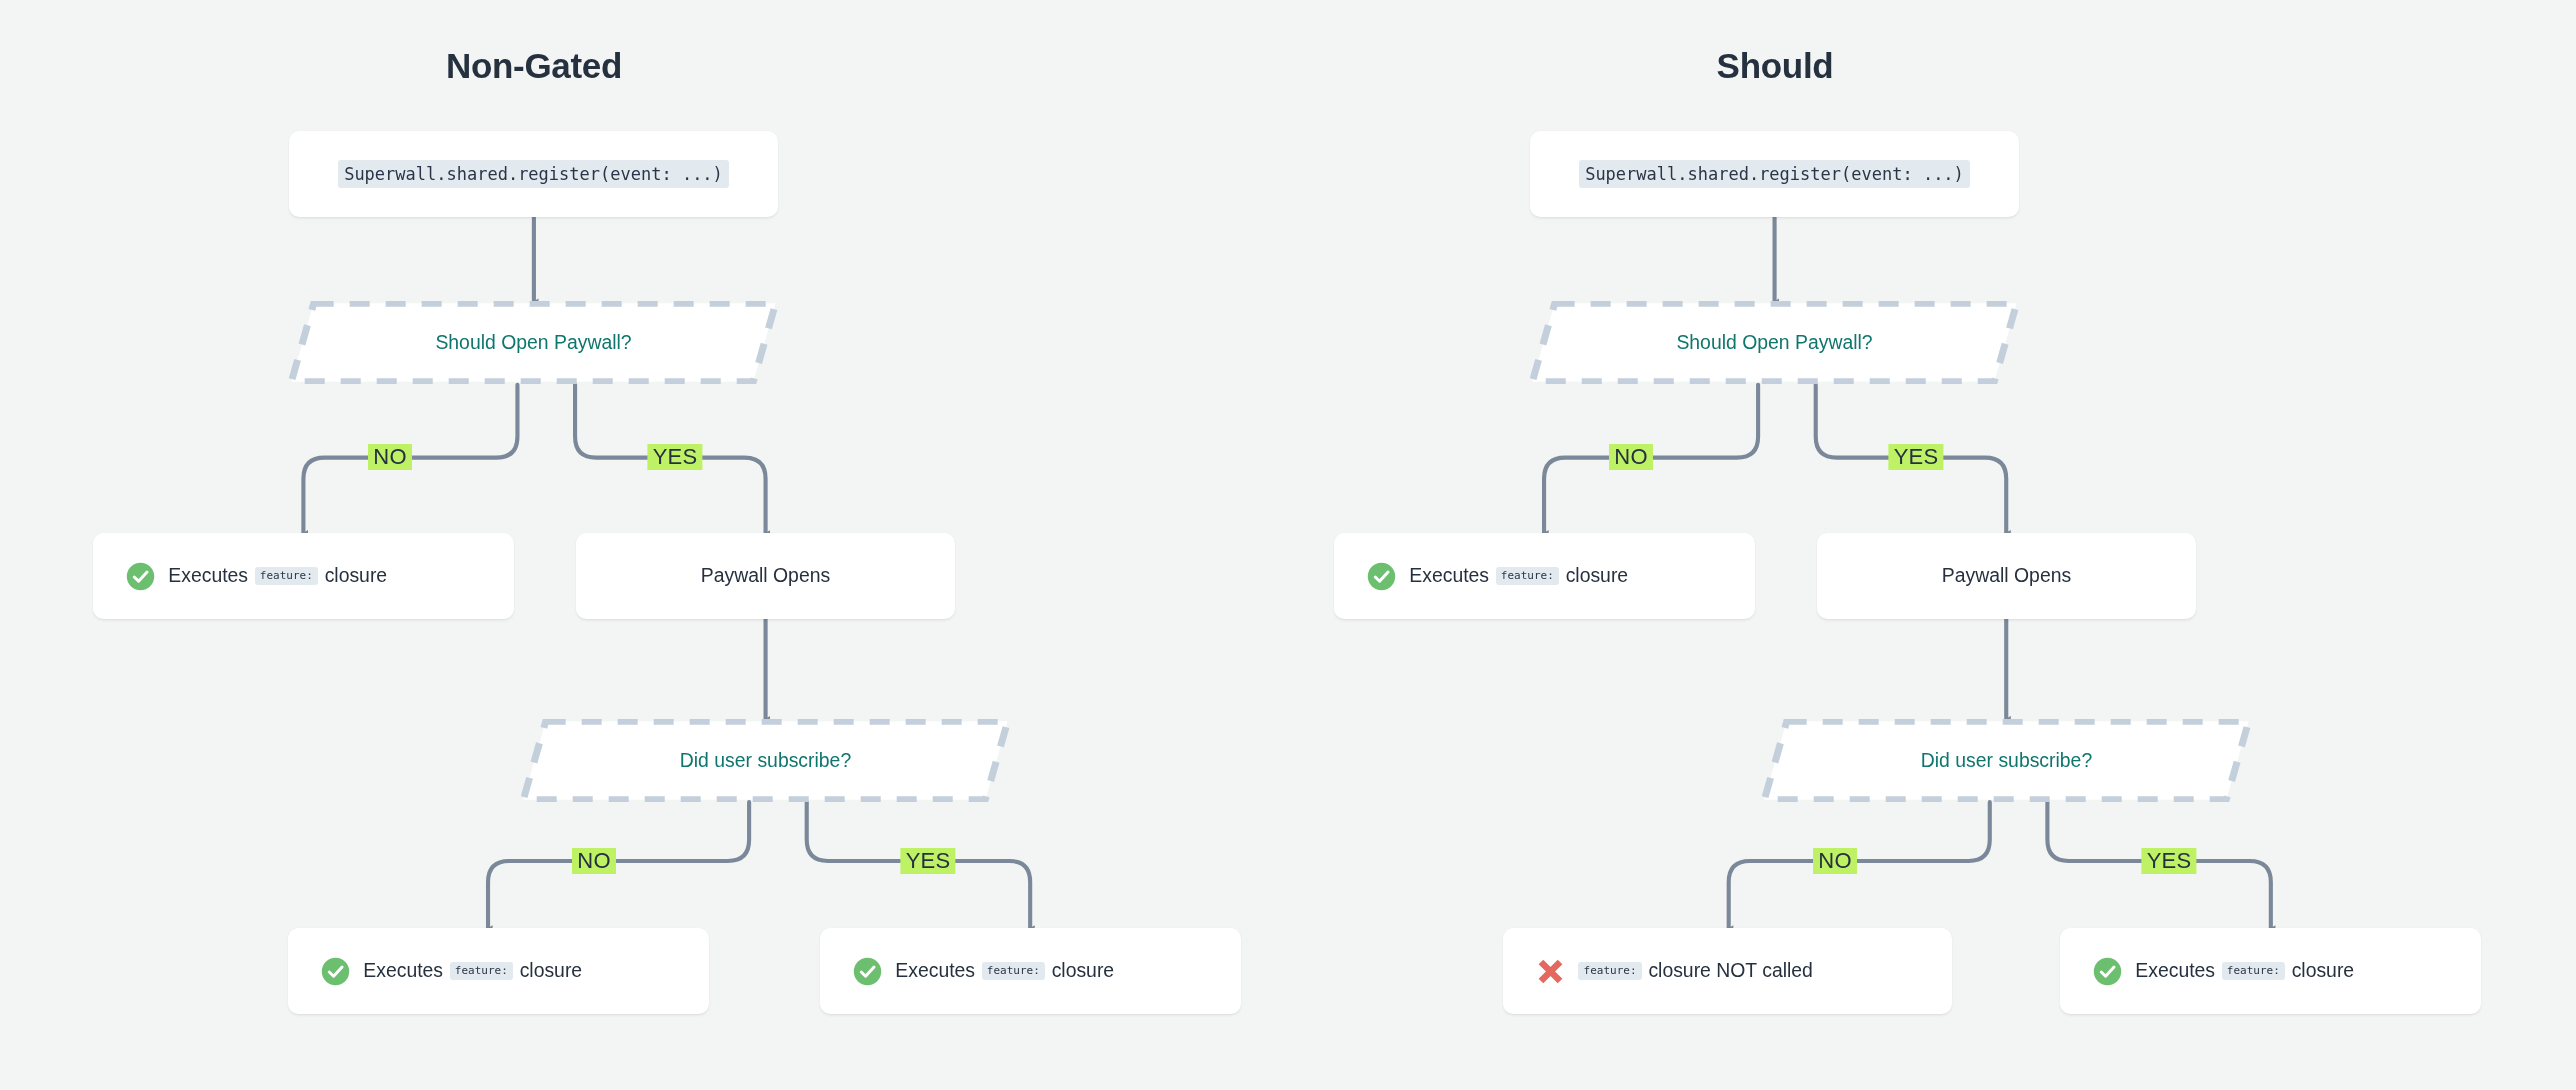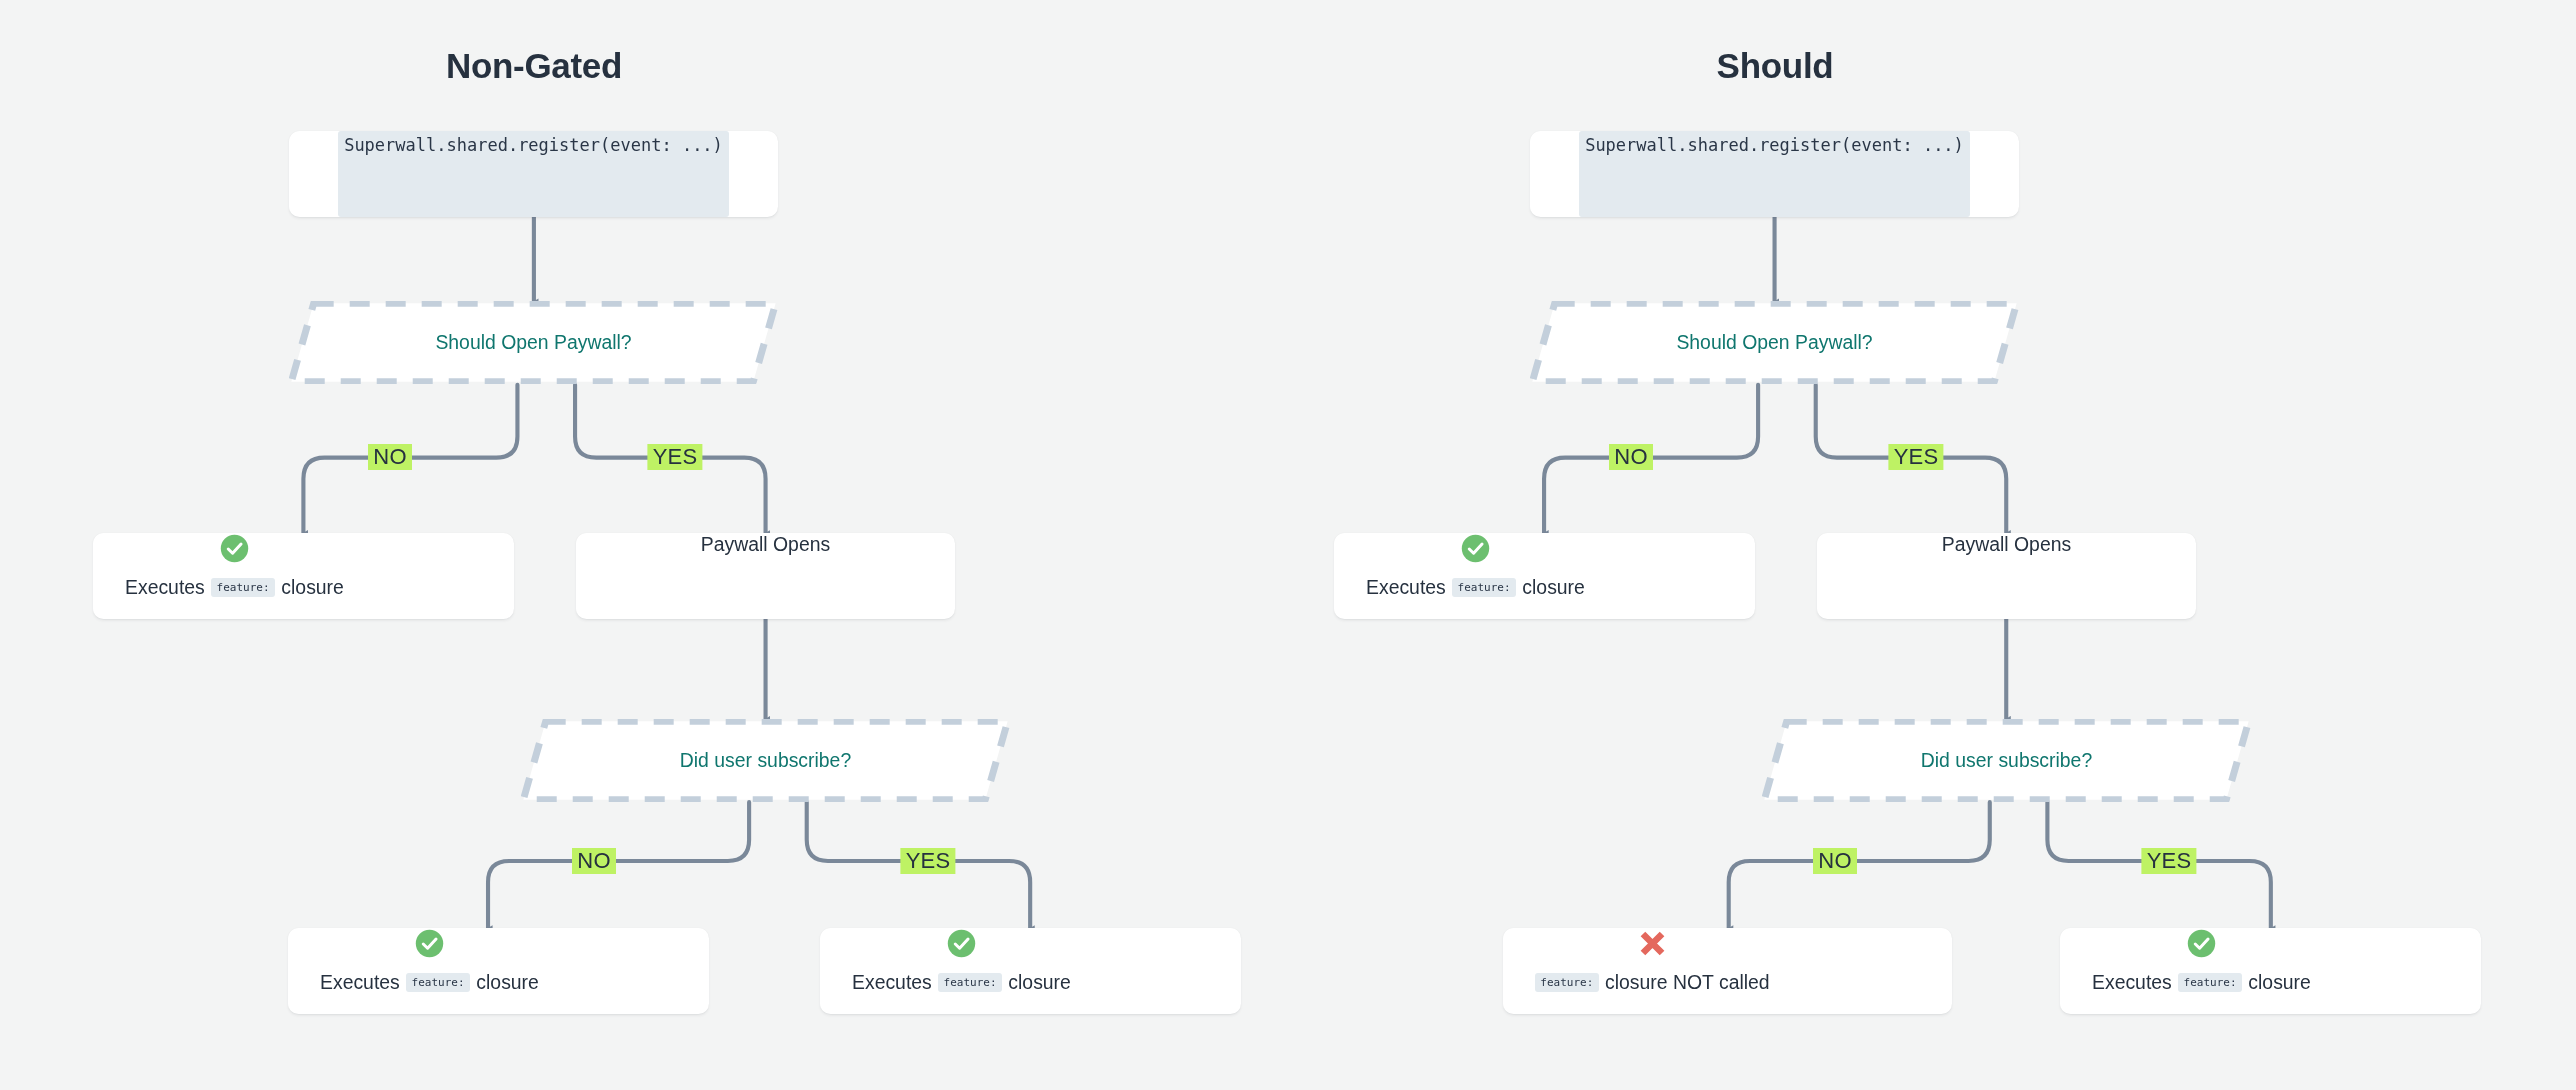--- a/index.html
+++ b/index.html
@@ -43,20 +43,21 @@
   }
 
   
   .node {
     position: absolute;
     box-sizing: border-box;
     background: #ffffff;
     border-radius: 10.6px;
     box-shadow: 0 1.2px 2.9px rgba(30,40,55,0.055), 0 0.6px 1.2px rgba(30,40,55,0.04);
     display: flex;
+    align-items: center;
     justify-content: center;
     font-size: 19.4px;
     color: #26313f;
     line-height: 1.2;
   }
   .node.left-align {
     justify-content: flex-start;
     padding-left: 32px;
   }
 
@@ -94,21 +95,20 @@
     font-size: 17px;
     padding: 4.1px 5.9px;
   }
 
   
   .res {
     display: flex;
     align-items: center;
     gap: 12.3px;
     white-space: nowrap;
-    flex-direction: column;
   }
   .res .txt {
     display: flex;
     align-items: center;
     gap: 6.5px;
     font-size: 19.4px;
   }
 
   .ico {
     flex: 0 0 auto;

